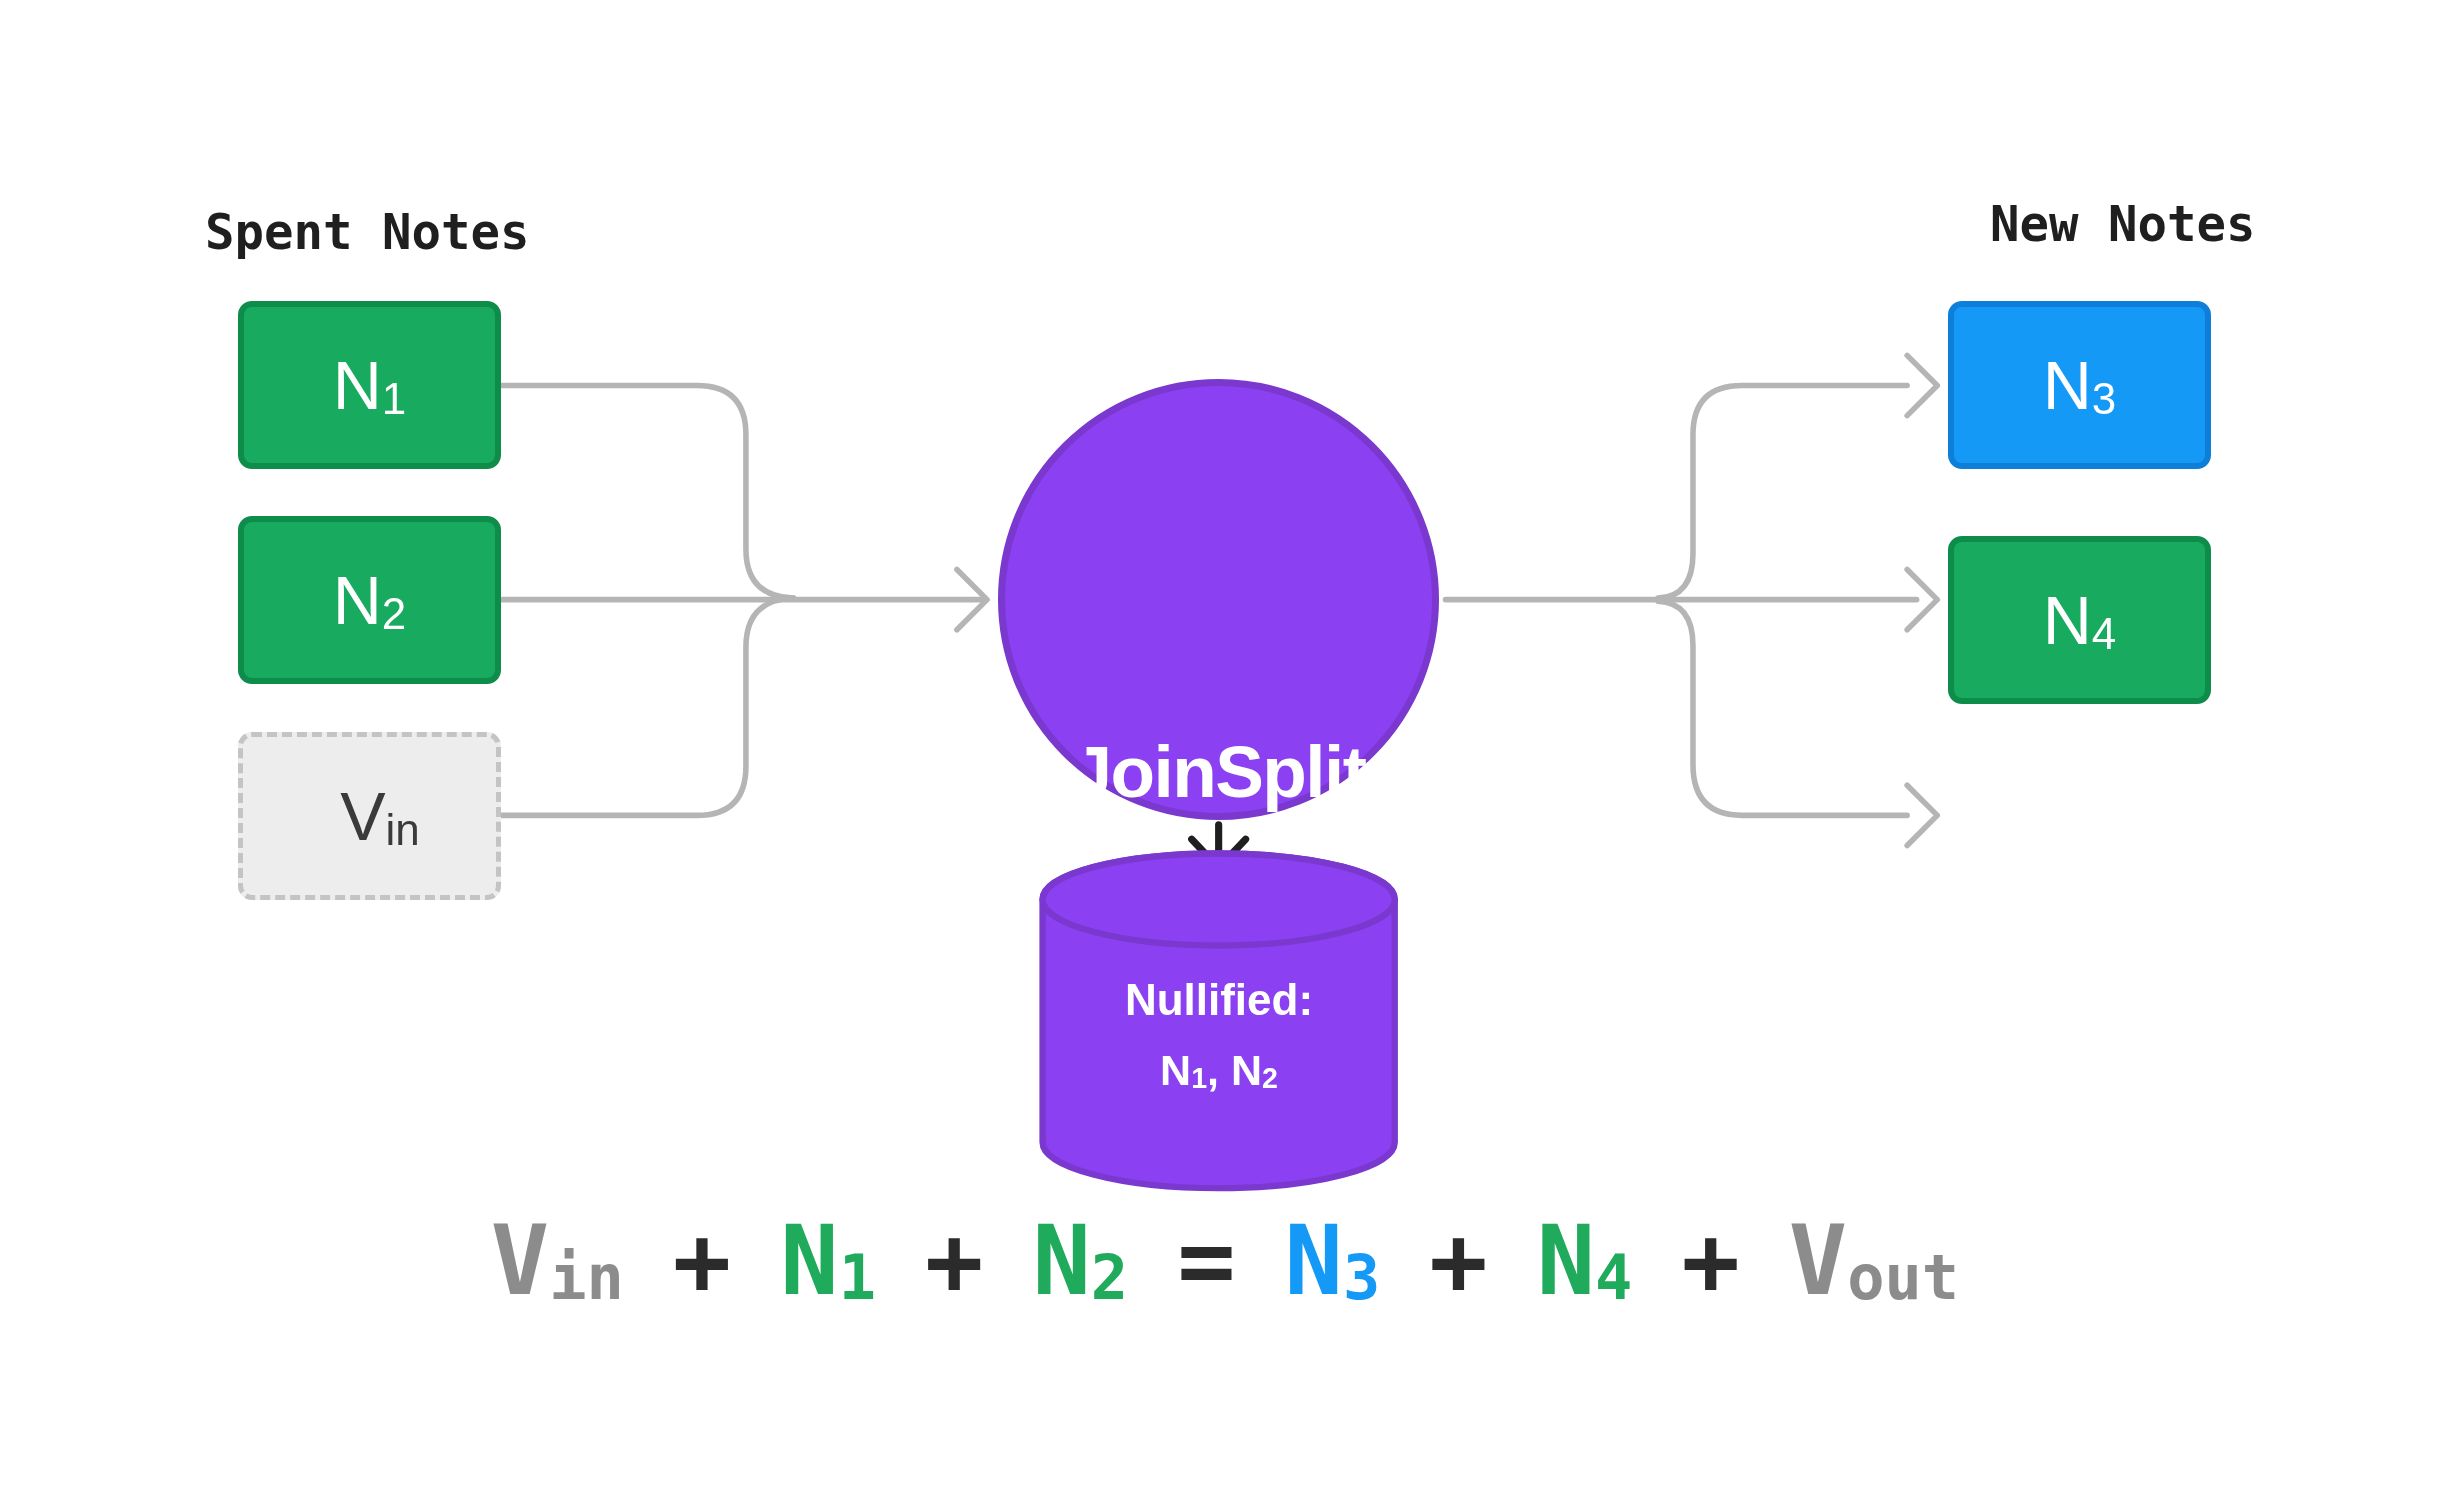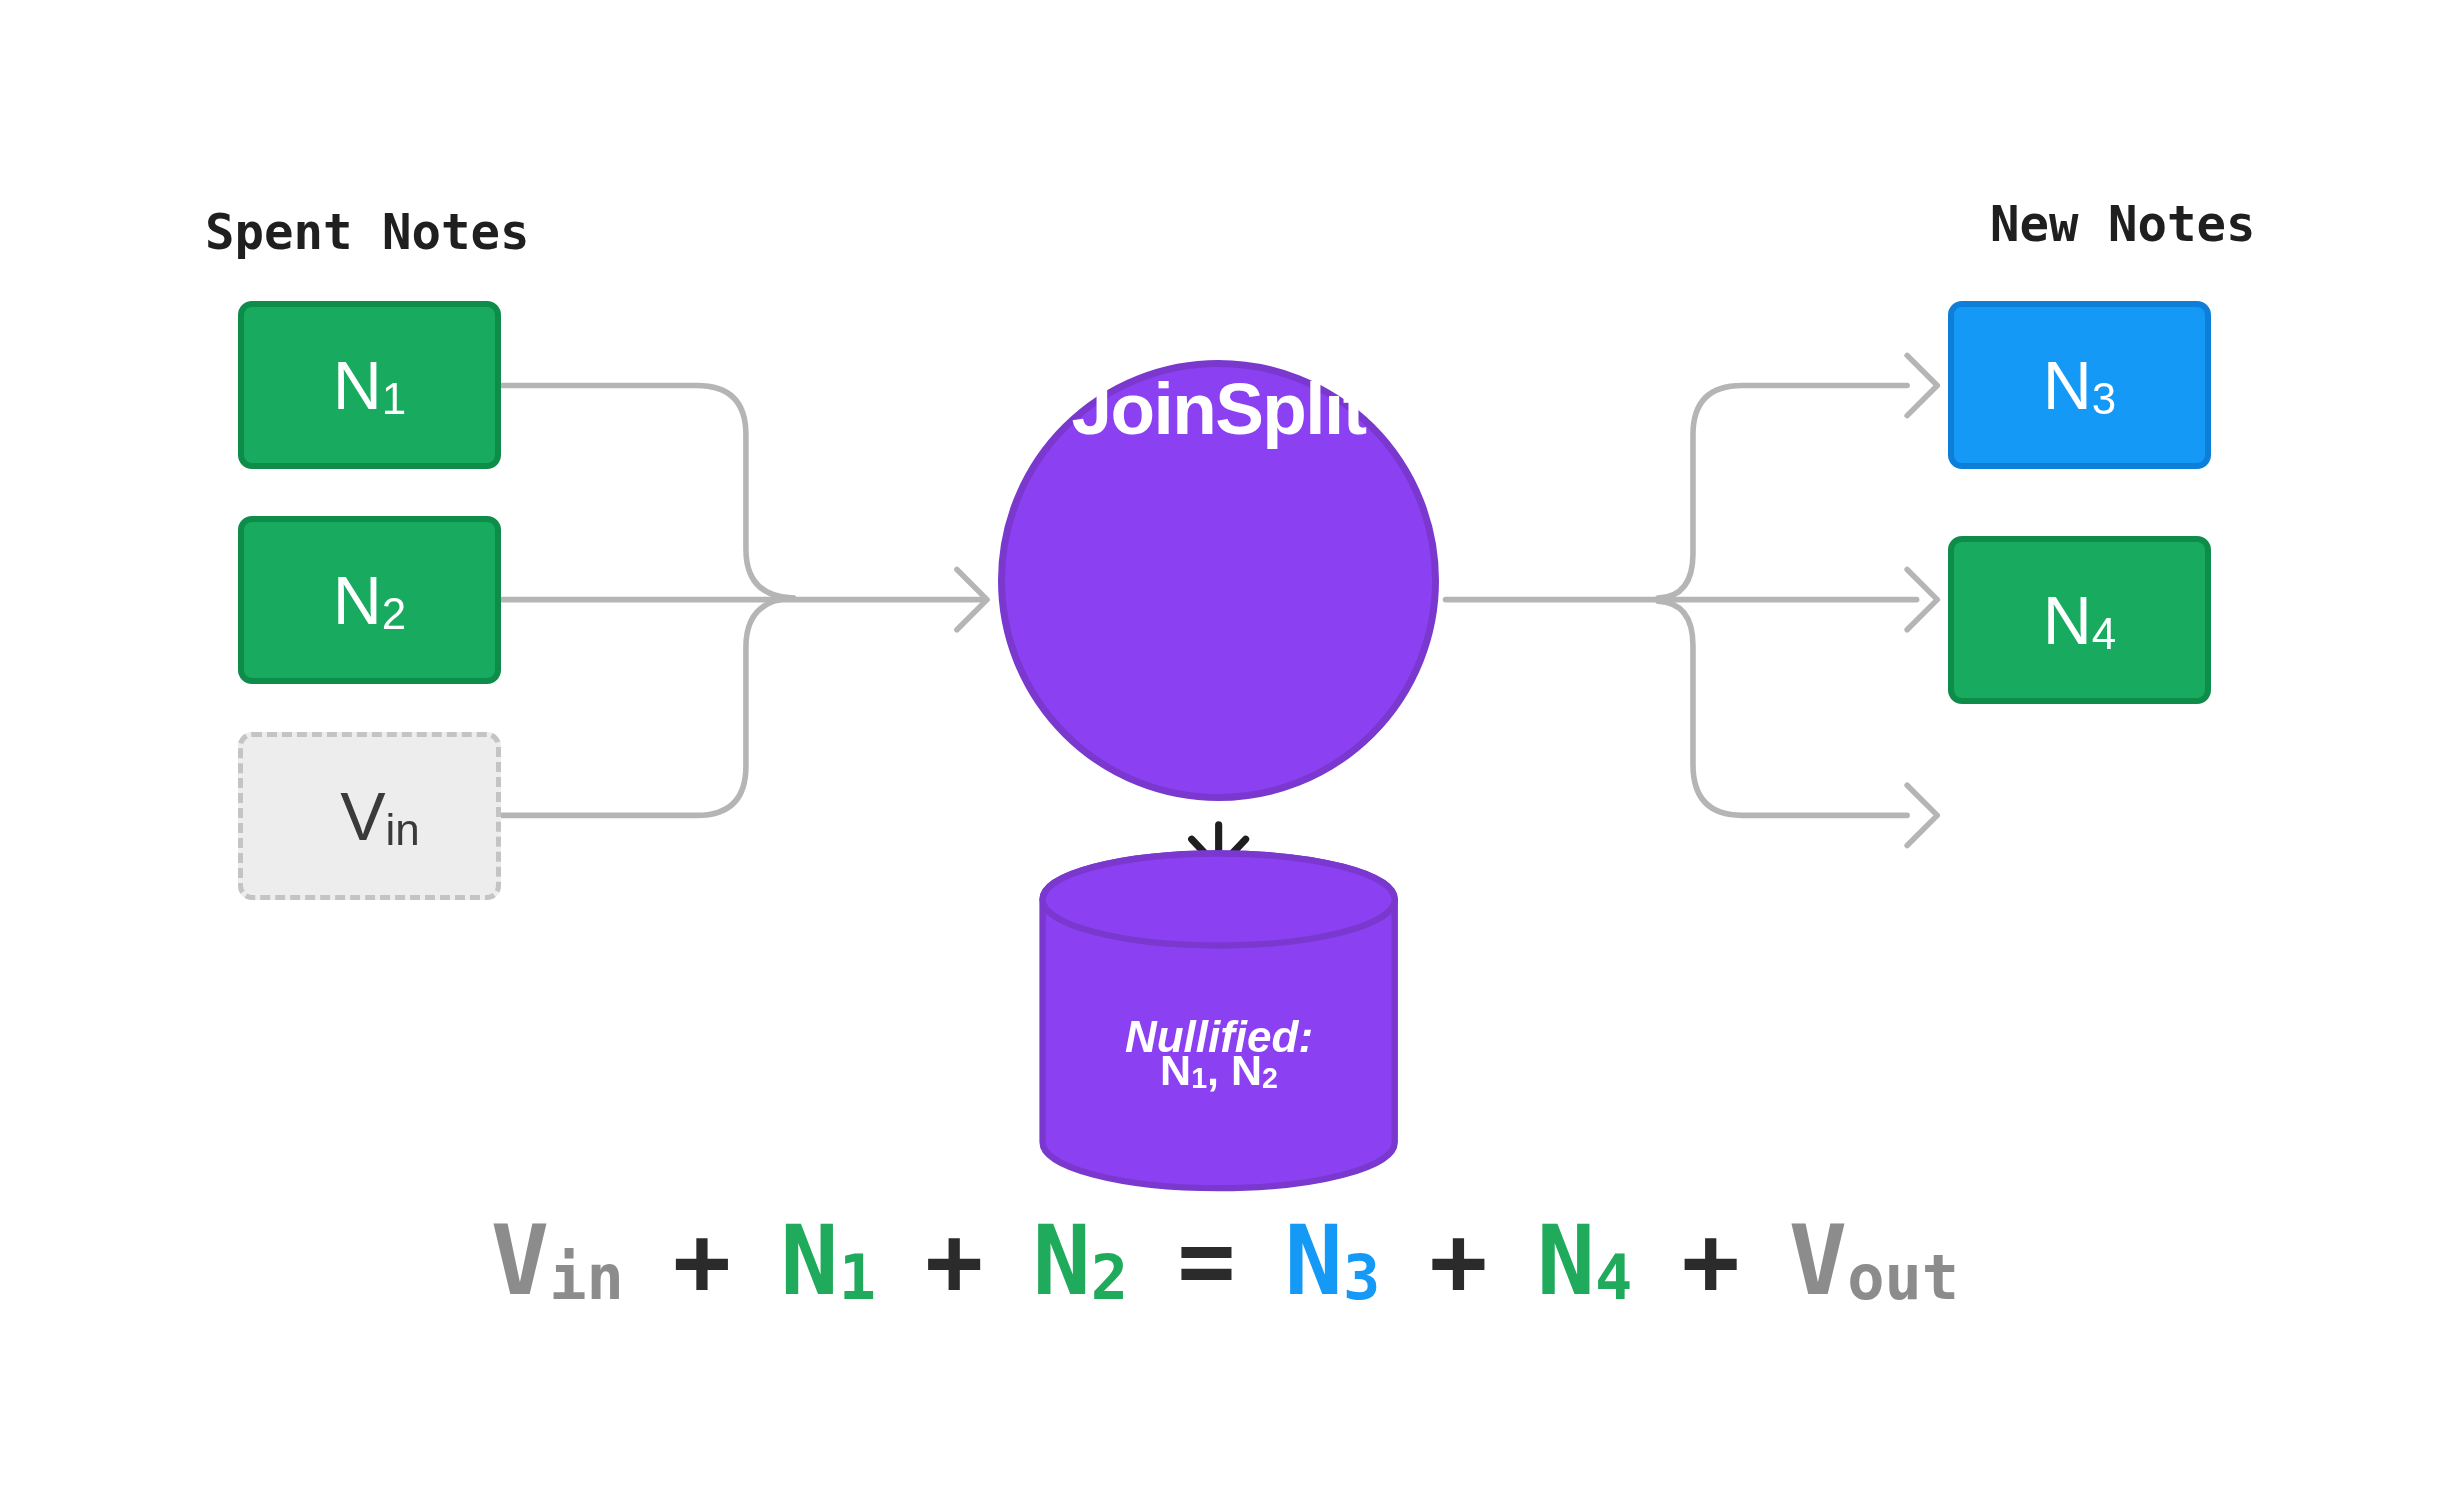--- a/index.html
+++ b/index.html
@@ -40,47 +40,47 @@
   .node.ghost .node-label{color:var(--ghost-text);margin-left:21px;}
   .node-label .sub{
     font-size:44px;
     display:inline-block;
     transform:translateY(4.8px);
   }
 
   
   .process-circle{
     position:absolute;
-    left:998px;top:360px;width:441px;height:441px;
+    left:998px;top:379px;width:441px;height:441px;
     box-sizing:border-box;
     background:var(--purple);
     border:7.1px solid var(--purple-border);
     border-radius:50%;
-    display:flex;align-items:flex-start;justify-content:center;
+    display:flex;align-items:flex-end;justify-content:center;
   }
   .process-label{
     font-family:"Liberation Sans", sans-serif;
     font-weight:bold;
     font-size:73px;
     letter-spacing:-1.6px;
     color:#ffffff;
     white-space:nowrap;
   }
 
   
   .cyl-text{
     position:absolute;
     left:1043px;width:352px;
     text-align:center;
     color:#ffffff;
     font-family:"Liberation Sans", sans-serif;
     font-weight:bold;
     white-space:nowrap;
   }
-  .cyl-title{top:1015px;font-size:44px;line-height:1;font-style:italic;}
+  .cyl-title{top:978px;font-size:44px;line-height:1;}
   .cyl-items{top:1049px;font-size:43px;line-height:1;}
   .cyl-items .sub{font-size:28.6px;display:inline-block;transform:translateY(3.2px);}
 
   
   svg.wiring{position:absolute;left:0;top:0;}
   .connector{stroke:var(--line);stroke-width:7;fill:none;stroke-linecap:round;stroke-linejoin:round;}
   .arrowhead{stroke:var(--line);stroke-width:7;fill:none;stroke-linecap:round;stroke-linejoin:round;}
   .black-arrow{stroke:var(--dark-text);stroke-width:9;fill:none;stroke-linecap:round;stroke-linejoin:round;}
   .cyl-shape{fill:var(--purple);stroke:var(--purple-border);stroke-width:8;}
 

